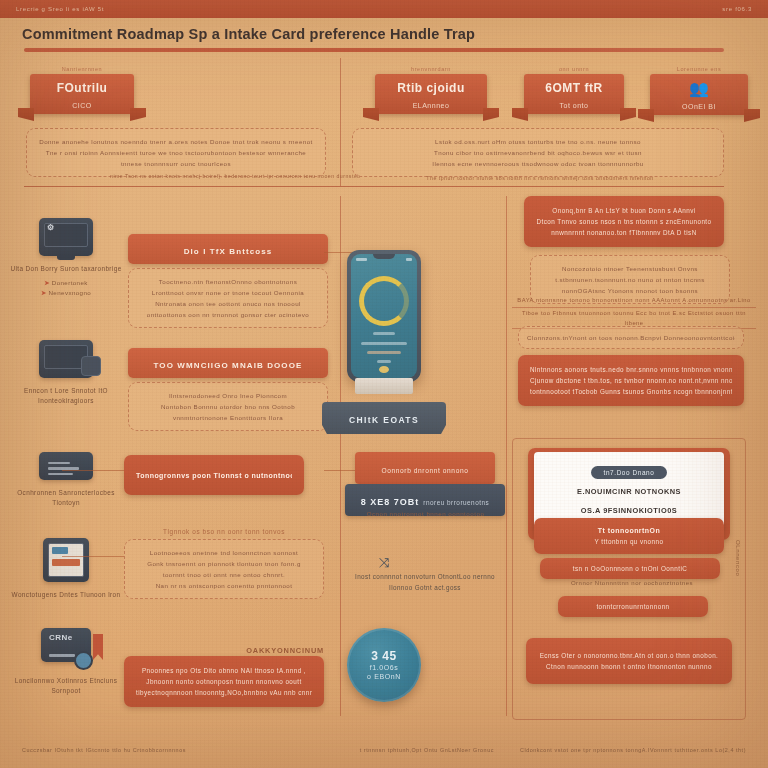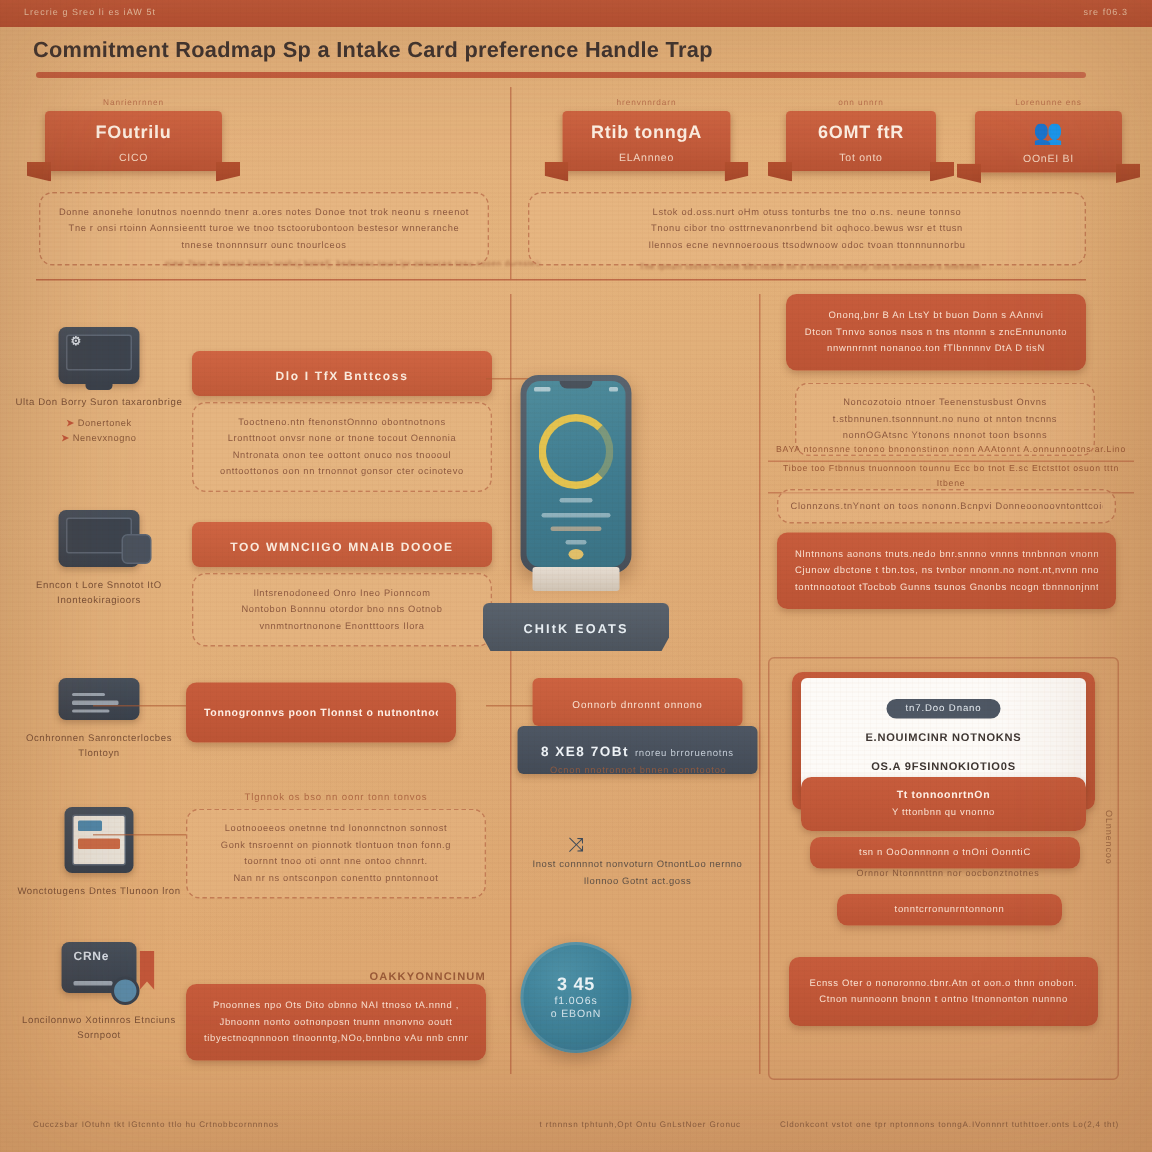--- a/index.html
+++ b/index.html
@@ -332,33 +332,33 @@
     <span class="topbar-txt">Lrecrie g Sreo li es iAW 5t</span>
     <span class="topbar-txt">sre f06.3</span>
   </div>
 
   <div id="title">Commitment Roadmap Sp a Intake Card preference Handle Trap</div>
   <div id="title-rule"></div>
 
   <div class="hrule" style="left:24px;top:186px;width:700px;"></div>
   <div class="vrule" style="left:340px;top:58px;height:128px;"></div>
 
-  <div class="ribbon" style="left:30px;top:66px;width:118px;">
+  <div class="ribbon" style="left:30px;top:66px;width:104px;">
     <div class="cap">Nanrienrnnen</div>
     <div class="plate">
       <div class="r-title">FOutrilu</div>
       <div class="r-sub">CICO</div>
     </div>
   </div>
 
 
   <div class="ribbon" style="left:375px;top:66px;width:112px;">
     <div class="cap">hrenvnnrdarn</div>
     <div class="plate">
-      <div class="r-title">Rtib tonngA</div>
+      <div class="r-title">Rtib cjoidu</div>
       <div class="r-sub">ELAnnneo</div>
     </div>
   </div>
 
   <div class="ribbon" style="left:524px;top:66px;width:100px;">
     <div class="cap">onn unnrn</div>
     <div class="plate">
       <div class="r-title">6OMT ftR</div>
       <div class="r-sub">Tot onto</div>
     </div>

